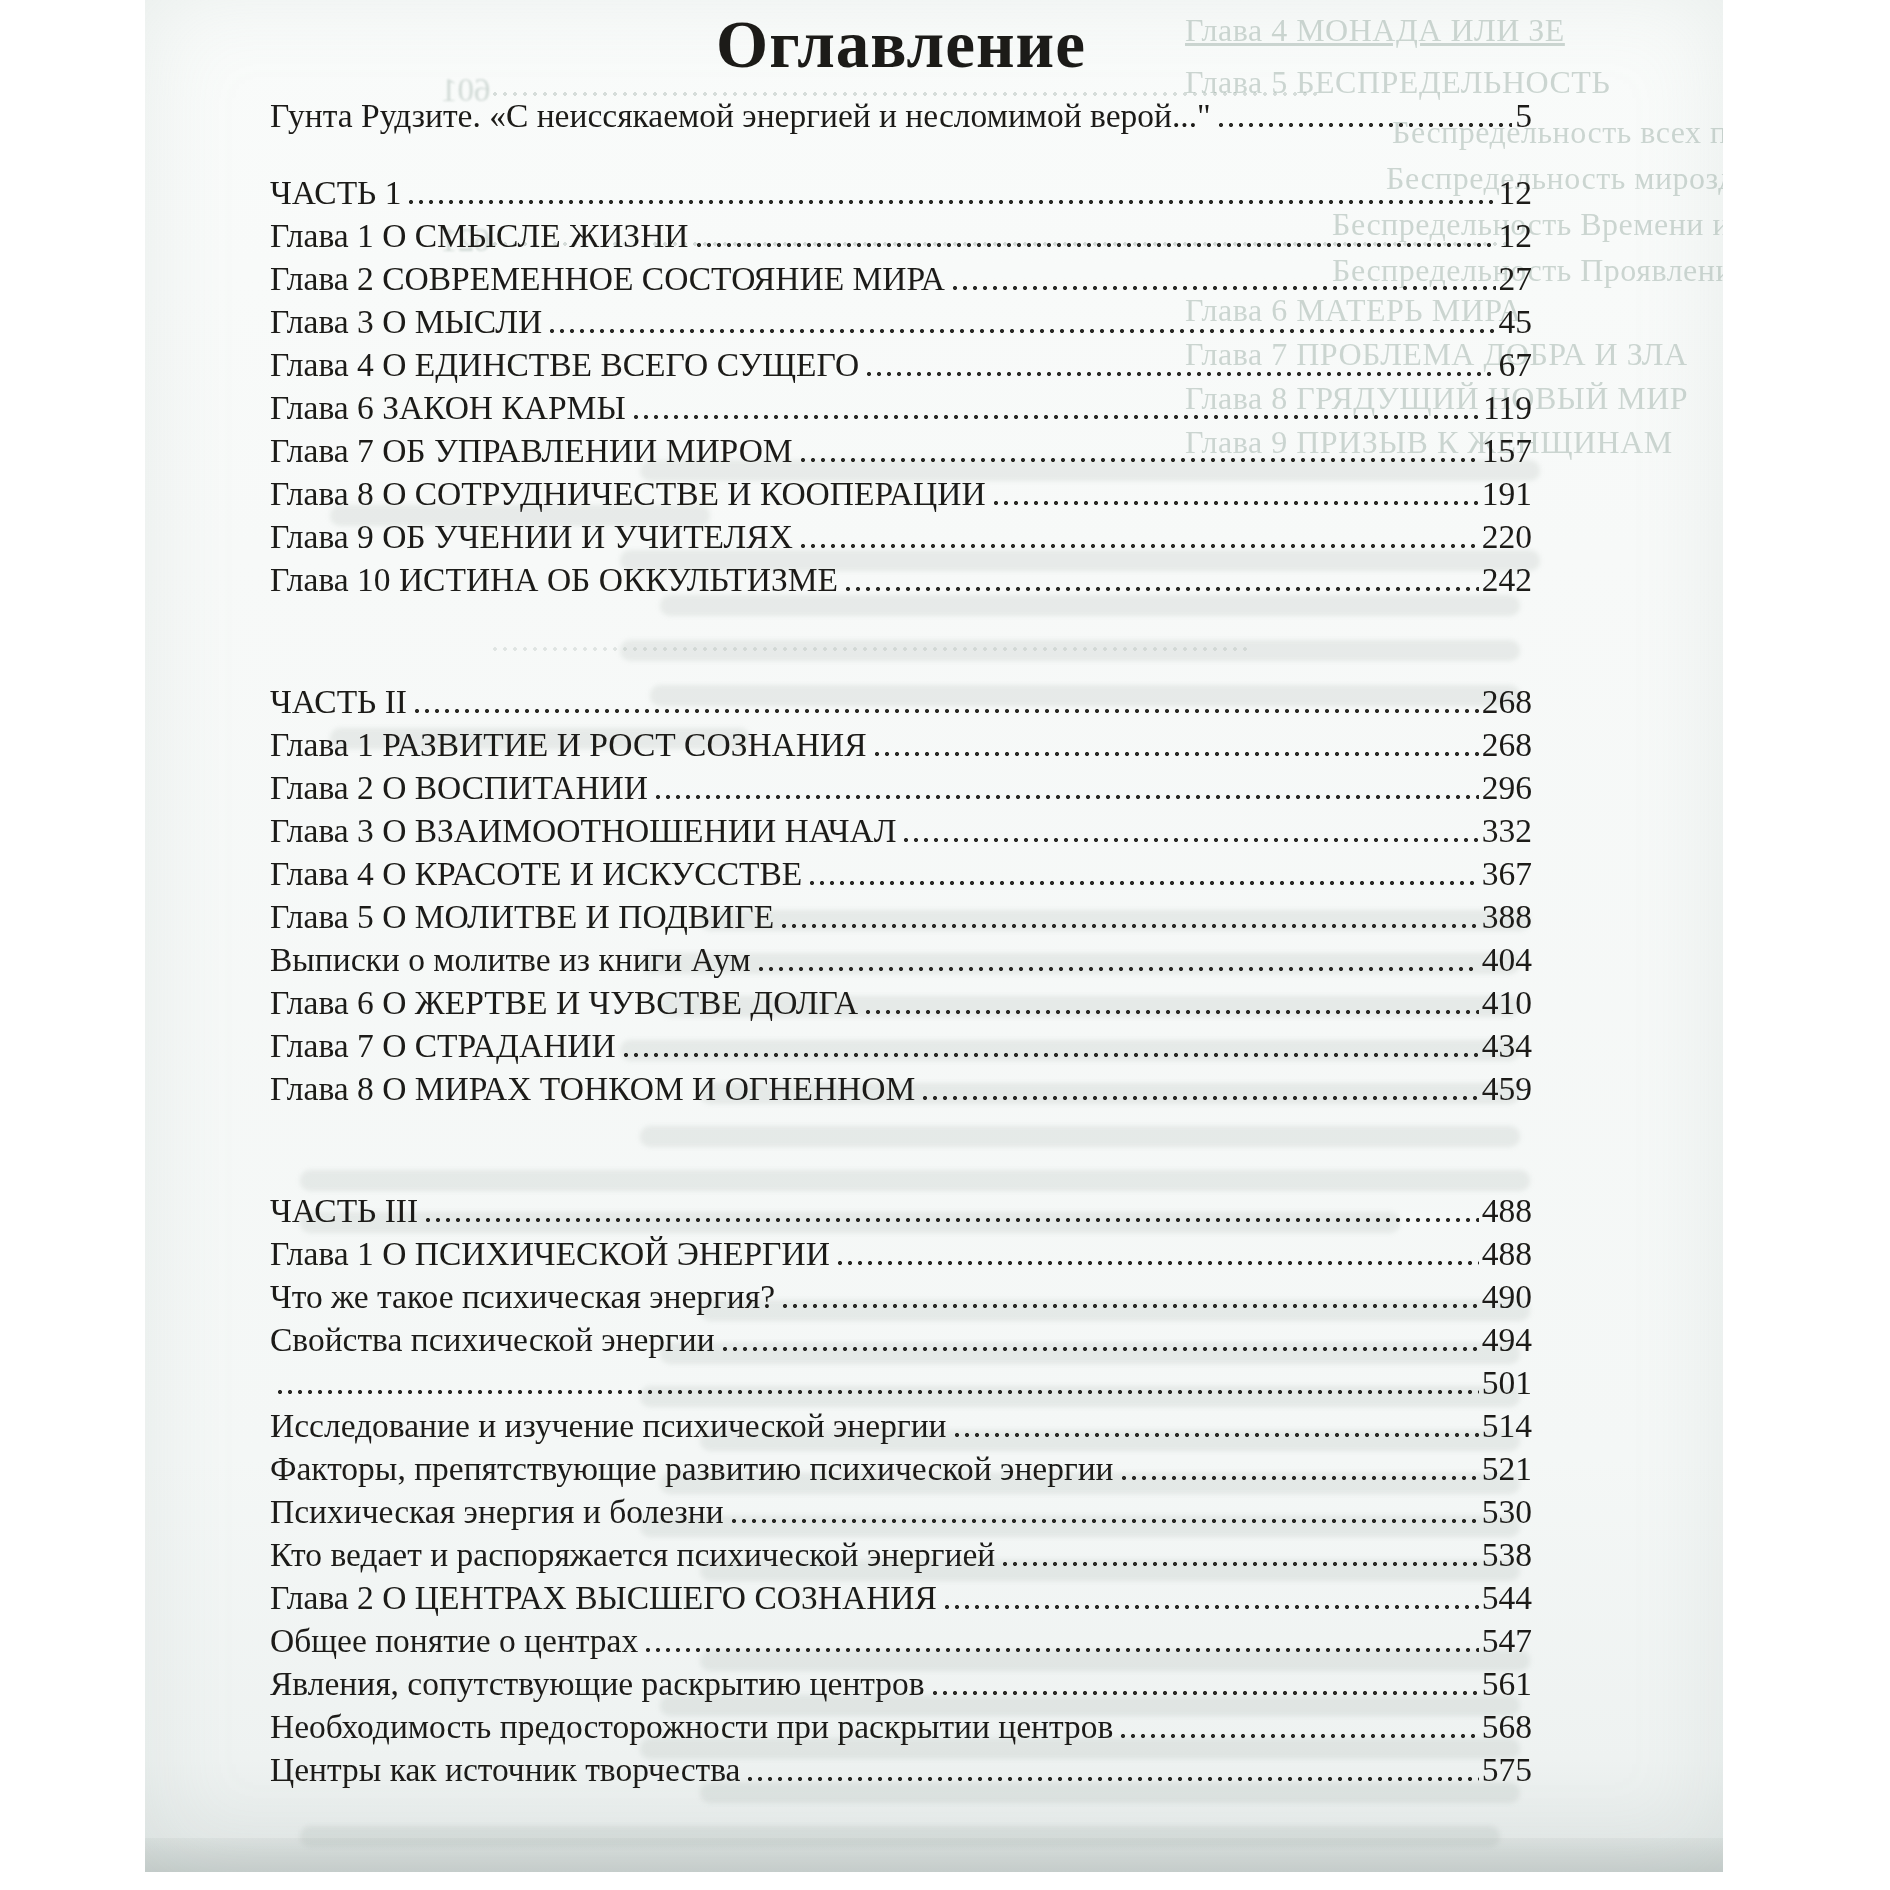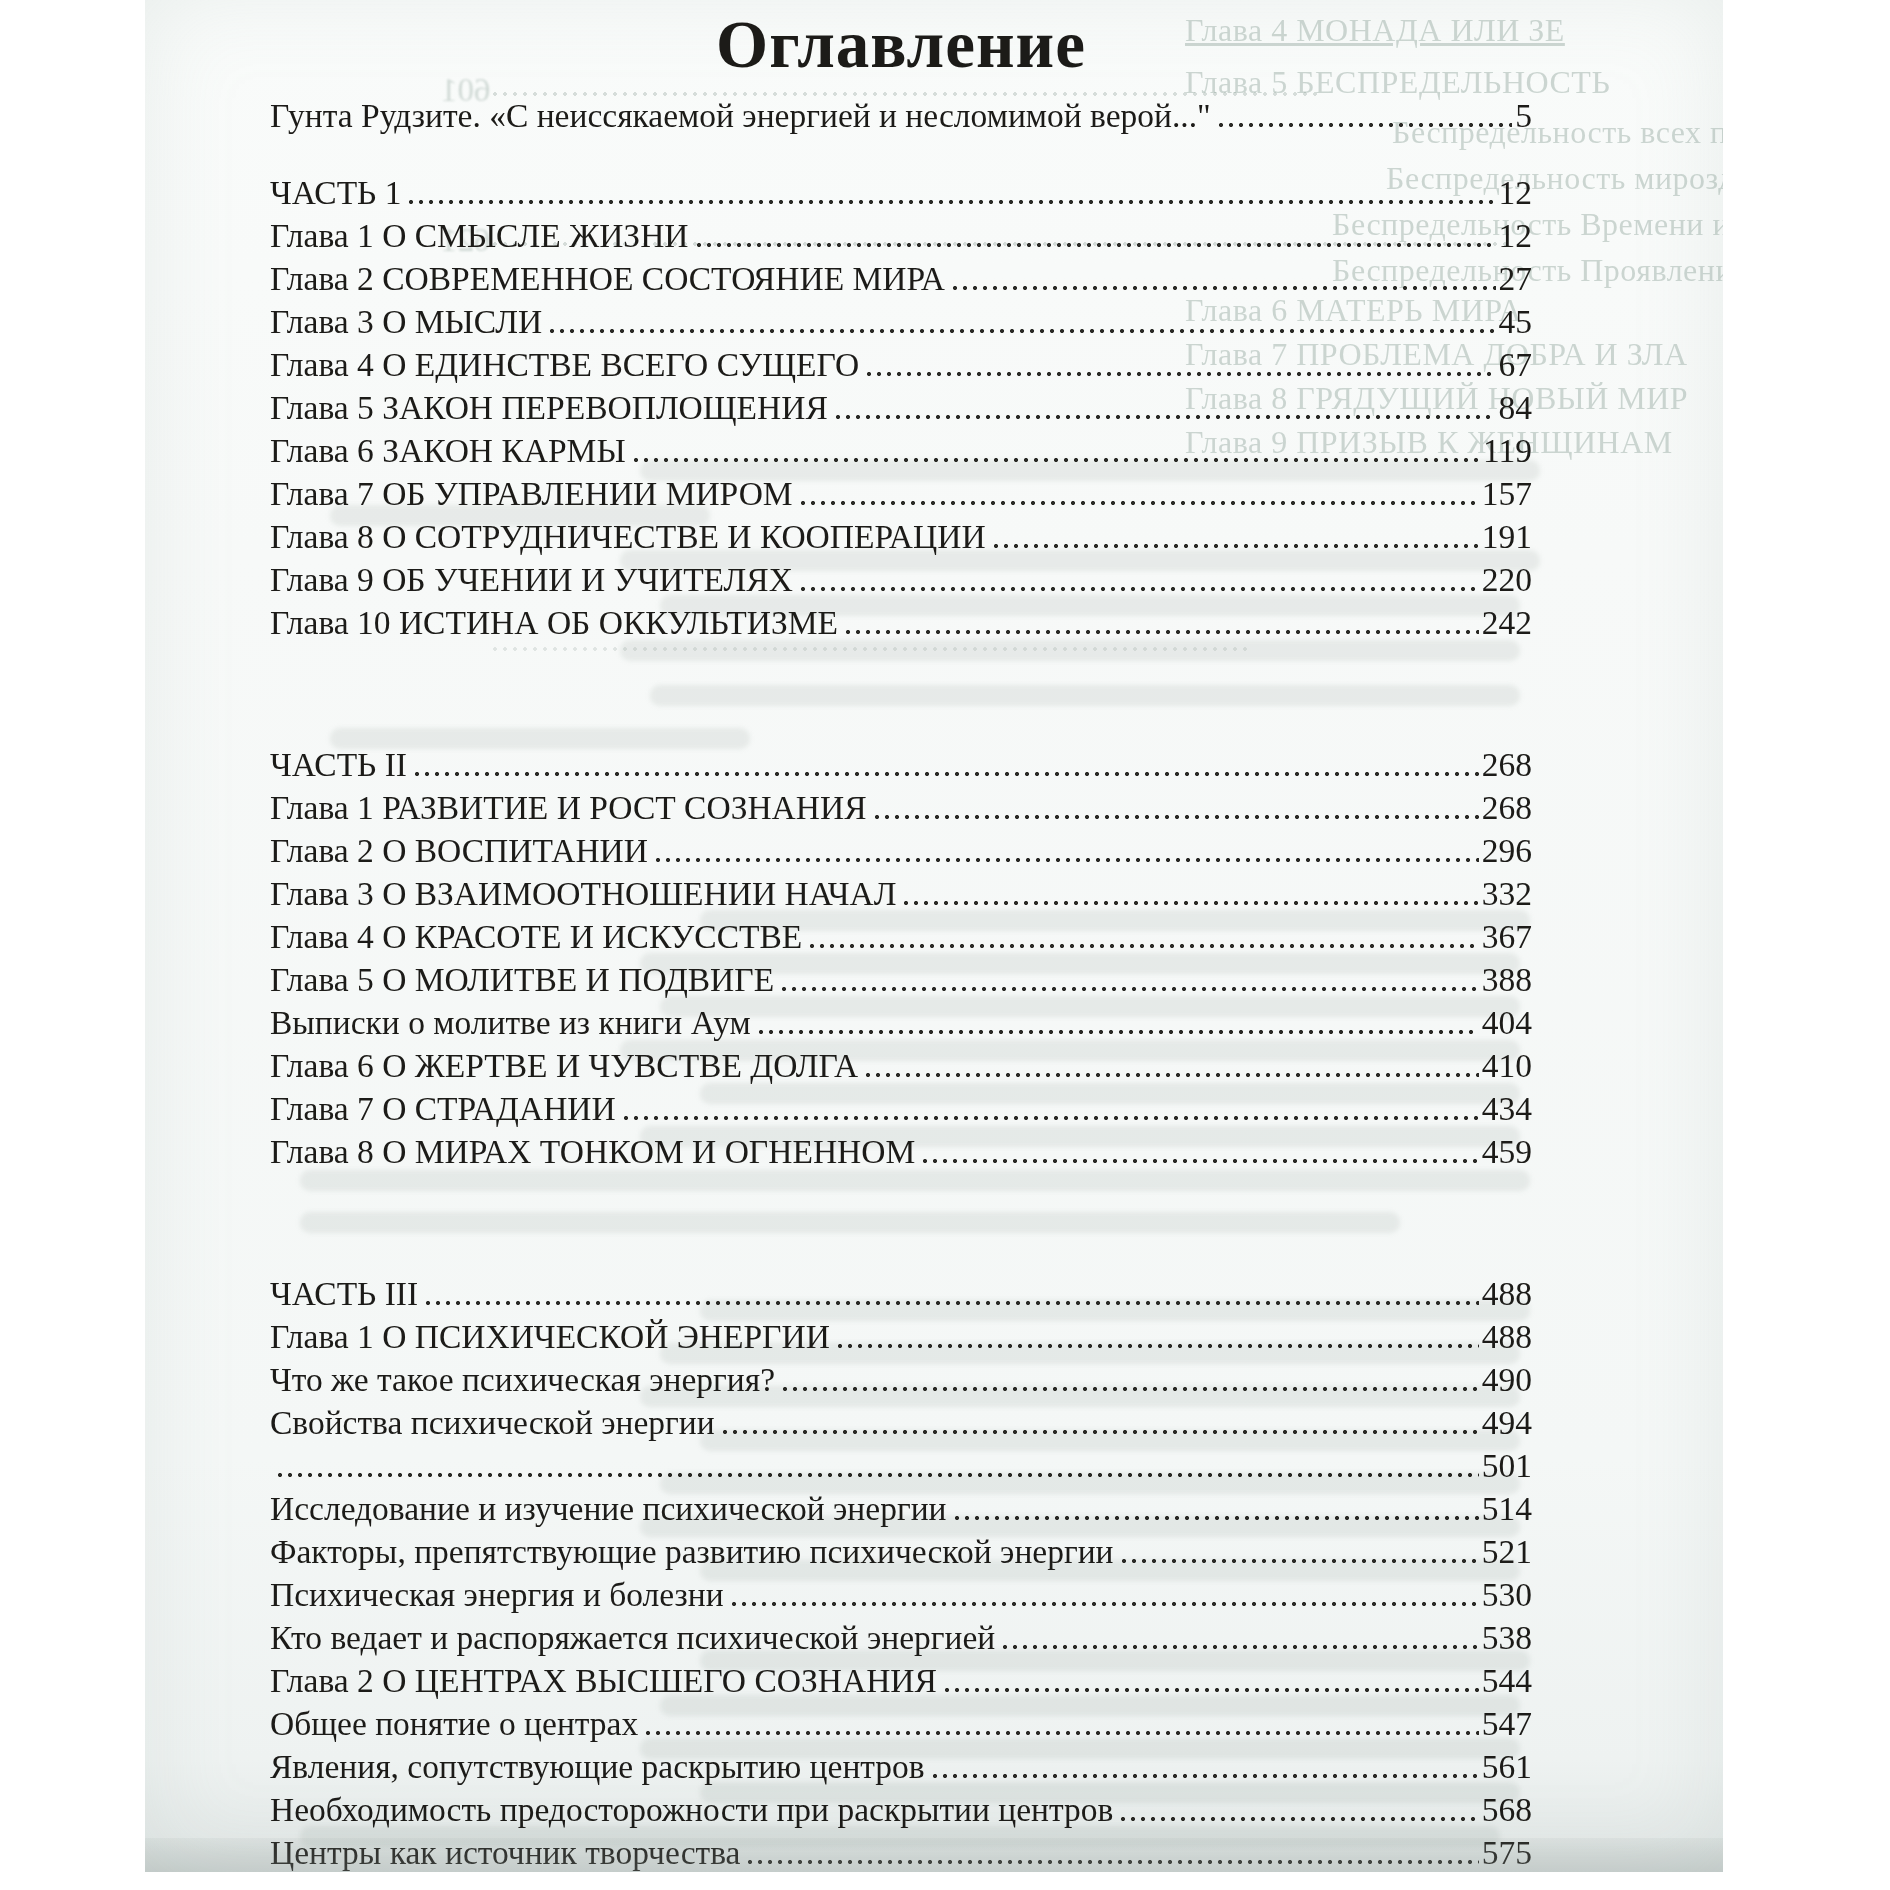--- a/index.html
+++ b/index.html
@@ -29,21 +29,21 @@
   .title{
     margin-top:14px;text-align:center;font-weight:bold;font-size:67px;line-height:80px;
     letter-spacing:1px;
   }
   .toc{margin-top:10px;}
   .row{
     display:flex;align-items:flex-end;height:43px;line-height:43px;
     font-size:33.5px;white-space:pre;
   }
   .row.gap-sm{margin-top:34px;}
-  .row.gap-lg{margin-top:99px;}
+  .row.gap-lg{margin-top:79px;}
   .label{flex:0 1 auto;overflow:visible;}
   .dots{
     flex:1 1 14px;min-width:14px;height:12px;align-self:flex-end;margin:0 3px 8px 5px;
     background-image:radial-gradient(circle,rgba(25,24,20,0.92) 1.8px,rgba(25,24,20,0) 2.3px);
     background-size:10px 8px;background-repeat:repeat-x;background-position:left bottom;
   }
   .num{flex:0 0 auto;}
   
   .ghost-line{
     position:absolute;font-size:32px;line-height:36px;white-space:pre;
@@ -118,21 +118,20 @@
 
   <div class="content">
     <div class="title">Оглавление</div>
     <div class="toc" id="toc-list">
         <div class="row"><span class="label">Гунта Рудзите. «С неиссякаемой энергией и несломимой верой..."</span><span class="dots"></span><span class="num">5</span></div>
         <div class="row gap-sm"><span class="label">ЧАСТЬ 1</span><span class="dots"></span><span class="num">12</span></div>
         <div class="row"><span class="label">Глава 1 О СМЫСЛЕ ЖИЗНИ</span><span class="dots"></span><span class="num">12</span></div>
         <div class="row"><span class="label">Глава 2 СОВРЕМЕННОЕ СОСТОЯНИЕ МИРА</span><span class="dots"></span><span class="num">27</span></div>
         <div class="row"><span class="label">Глава 3 О МЫСЛИ</span><span class="dots"></span><span class="num">45</span></div>
         <div class="row"><span class="label">Глава 4 О ЕДИНСТВЕ ВСЕГО СУЩЕГО</span><span class="dots"></span><span class="num">67</span></div>
-        <div class="row"><span class="label">Глава 5 ЗАКОН ПЕРЕВОПЛОЩЕНИЯ</span><span class="dots"></span><span class="num">84</span></div>
         <div class="row"><span class="label">Глава 6 ЗАКОН КАРМЫ</span><span class="dots"></span><span class="num">119</span></div>
         <div class="row"><span class="label">Глава 7 ОБ УПРАВЛЕНИИ МИРОМ</span><span class="dots"></span><span class="num">157</span></div>
         <div class="row"><span class="label">Глава 8 О СОТРУДНИЧЕСТВЕ И КООПЕРАЦИИ</span><span class="dots"></span><span class="num">191</span></div>
         <div class="row"><span class="label">Глава 9 ОБ УЧЕНИИ И УЧИТЕЛЯХ</span><span class="dots"></span><span class="num">220</span></div>
         <div class="row"><span class="label">Глава 10 ИСТИНА ОБ ОККУЛЬТИЗМЕ</span><span class="dots"></span><span class="num">242</span></div>
         <div class="row gap-lg"><span class="label">ЧАСТЬ II</span><span class="dots"></span><span class="num">268</span></div>
         <div class="row"><span class="label">Глава 1 РАЗВИТИЕ И РОСТ СОЗНАНИЯ</span><span class="dots"></span><span class="num">268</span></div>
         <div class="row"><span class="label">Глава 2 О ВОСПИТАНИИ</span><span class="dots"></span><span class="num">296</span></div>
         <div class="row"><span class="label">Глава 3 О ВЗАИМООТНОШЕНИИ НАЧАЛ</span><span class="dots"></span><span class="num">332</span></div>
         <div class="row"><span class="label">Глава 4 О КРАСОТЕ И ИСКУССТВЕ</span><span class="dots"></span><span class="num">367</span></div>

